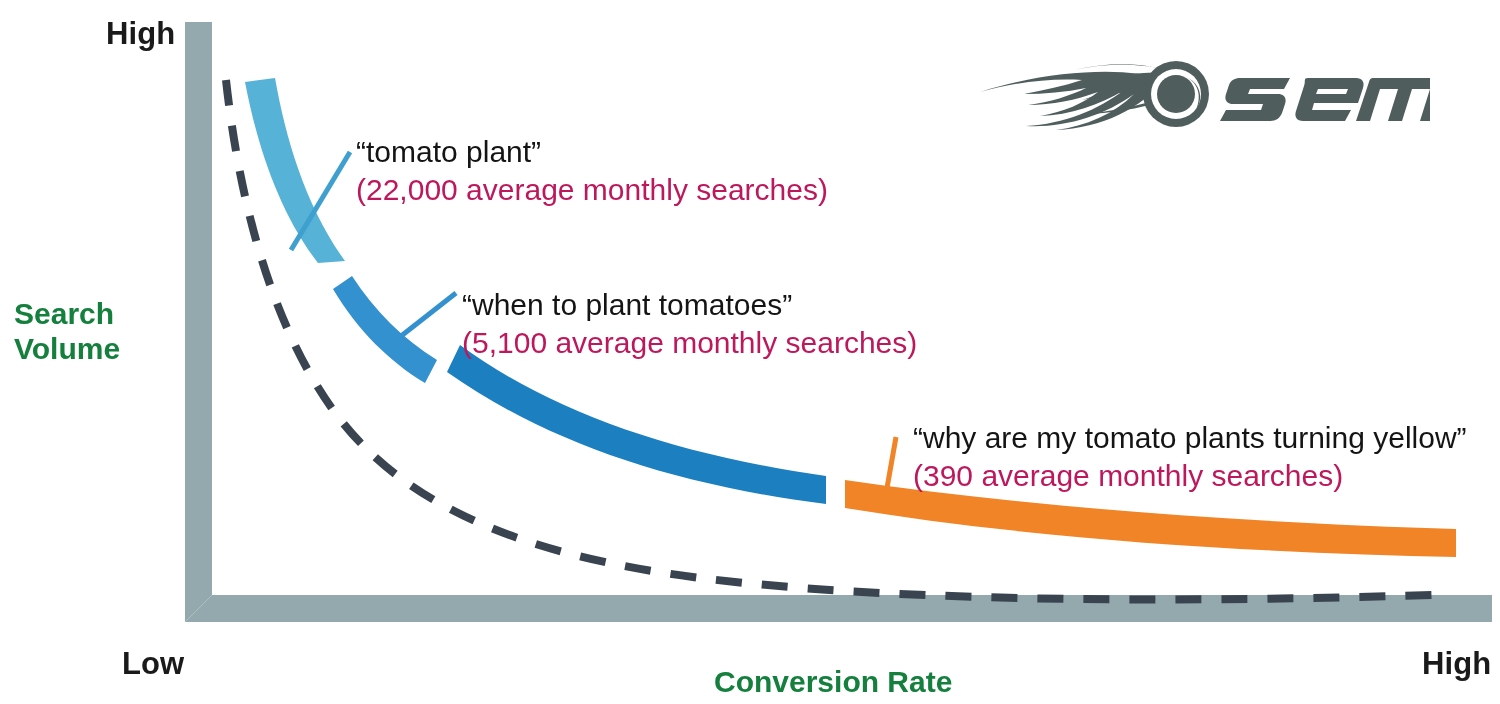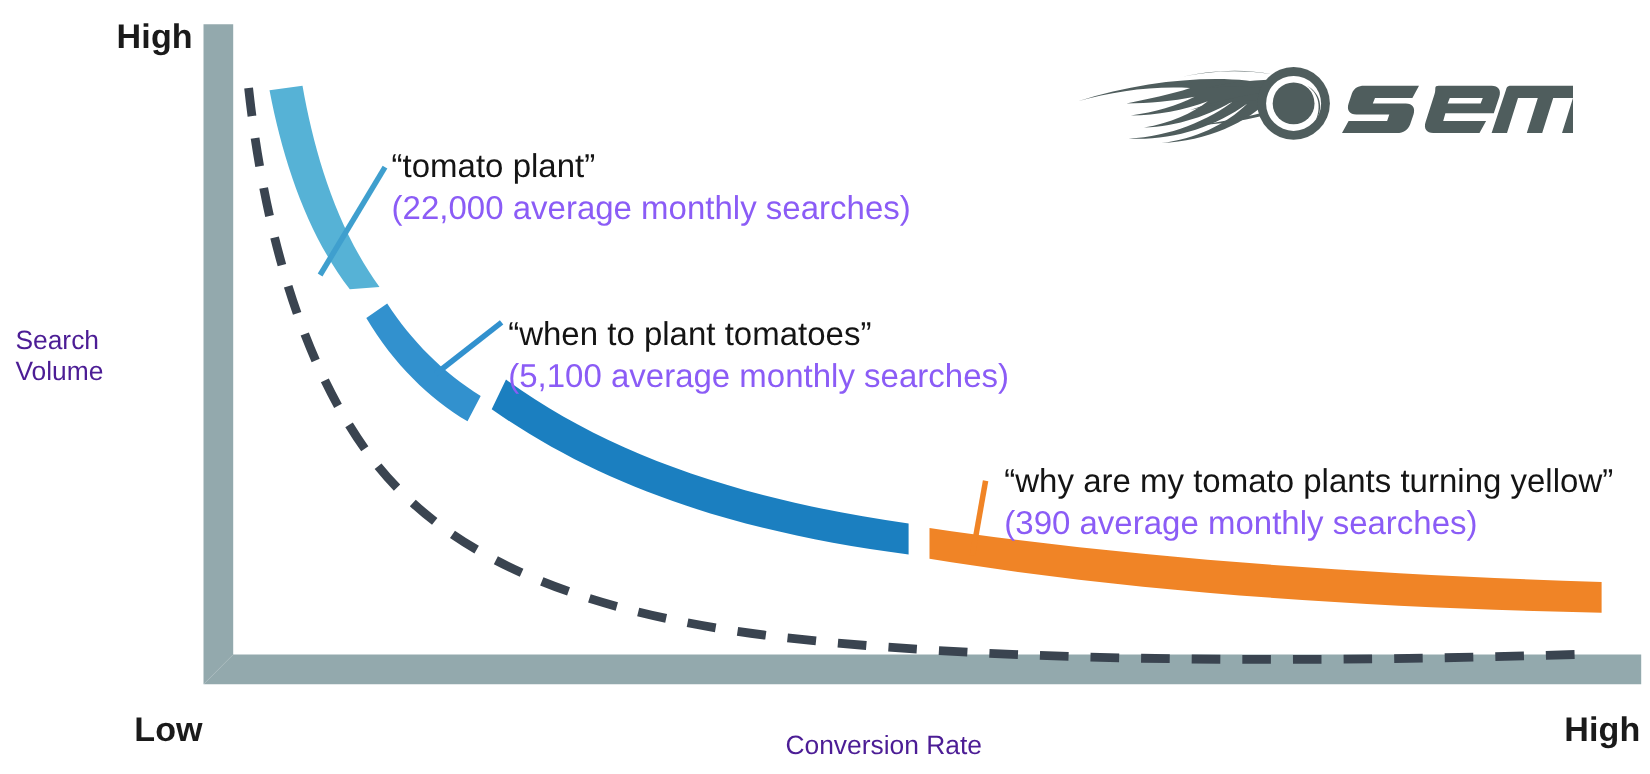--- a/index.html
+++ b/index.html
@@ -41,23 +41,23 @@
   #tick-low-x {
     left: 122px;
     top: 646px;
   }
   #tick-high-x {
     left: 1422px;
     top: 646px;
   }
   .axis-title {
     position: absolute;
-    font-size: 24px;
-    font-weight: normal;
-    color: #4c1d95;
+    font-size: 30px;
+    font-weight: bold;
+    color: #15803d;
     white-space: nowrap;
     line-height: 1.18;
   }
   #ylabel {
     left: 14px;
     top: 296px;
     text-align: left;
   }
   #ylabel span {
     display: block;
@@ -73,21 +73,21 @@
   }
   .annot .kw {
     display: block;
     font-size: 30px;
     color: #141414;
     line-height: 1.28;
   }
   .annot .vol {
     display: block;
     font-size: 30px;
-    color: #8b5cf6;
+    color: #be185d;
     line-height: 1.28;
   }
   #annot-1 { left: 356px; top: 133px; }
   #annot-2 { left: 462px; top: 274px; margin-top: 12px; }
   #annot-3 { left: 913px; top: 419px; }
 
   #logo {
     position: absolute;
     left: 978px;
     top: 58px;

